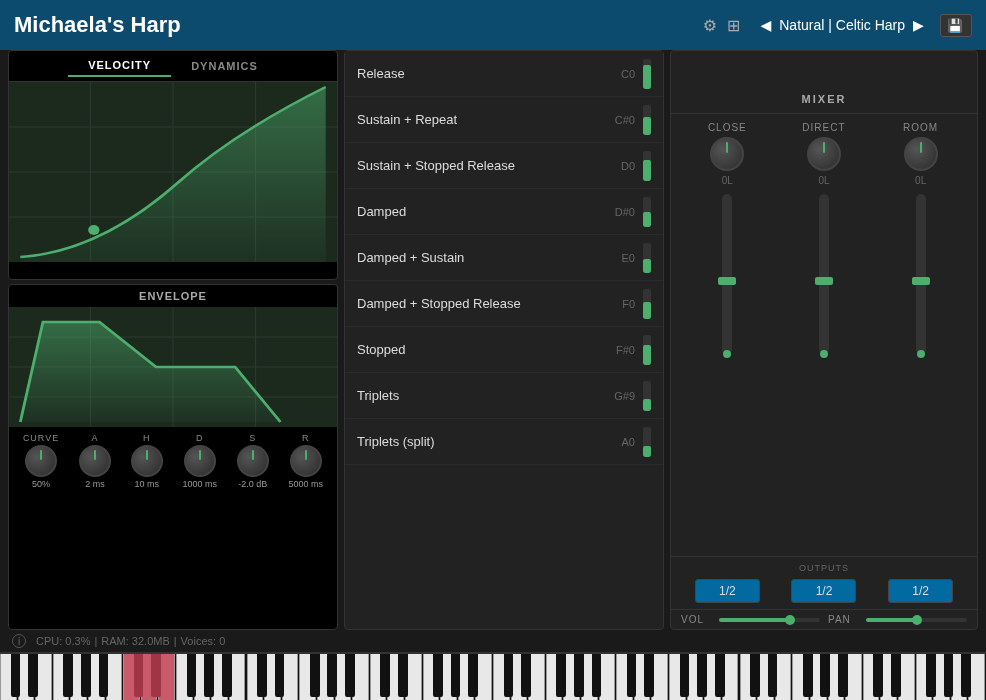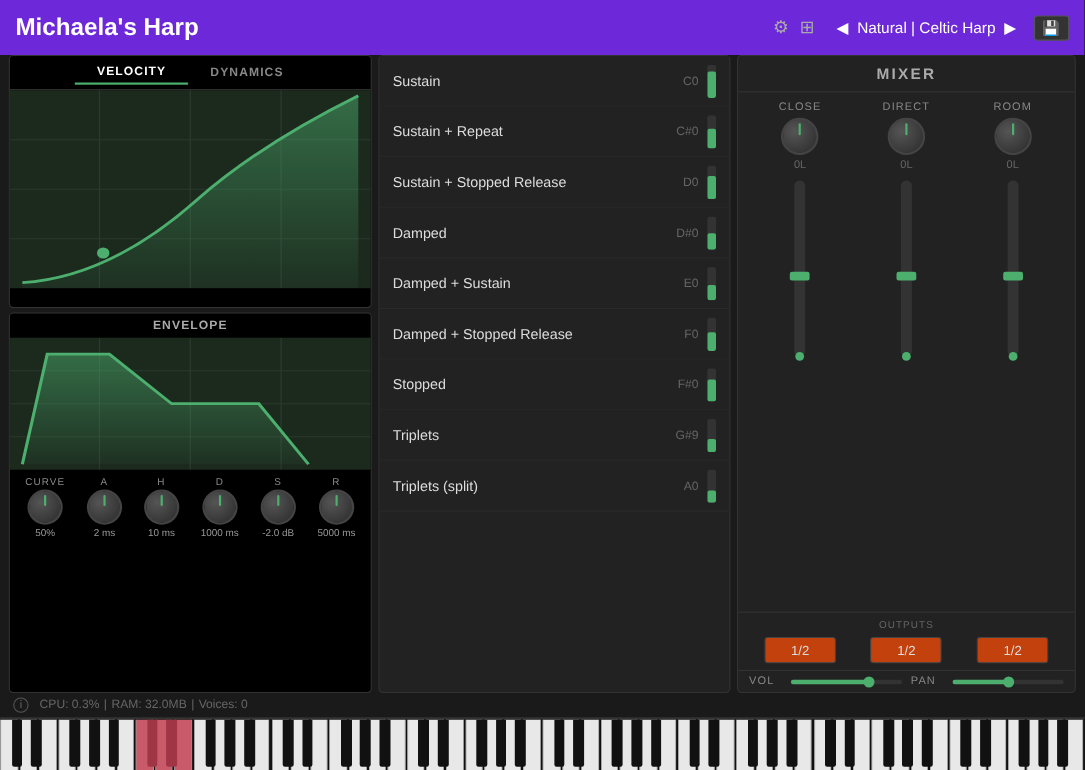--- a/index.html
+++ b/index.html
@@ -10,21 +10,21 @@
       font-family: Arial, sans-serif;
       color: #ccc;
       overflow: hidden;
     }
 
     
     .header {
       display: flex;
       align-items: center;
       padding: 8px 14px;
-      background: #6d28d9;
+      background: #0c4a6e;
       height: 50px;
     }
     .header-title {
       font-size: 22px;
       font-weight: bold;
       color: #fff;
       flex: 1;
     }
     .header-icons {
       display: flex;
@@ -250,26 +250,27 @@
       background: #222;
       border: 1px solid #333;
       border-radius: 4px;
       flex: 1;
       display: flex;
       flex-direction: column;
     }
 
     .mixer-header {
       text-align: center;
-      font-size: 14px;
+      font-size: 11px;
       font-weight: bold;
       letter-spacing: 2px;
       color: #aaa;
       padding: 8px;
       border-bottom: 1px solid #333;
+      margin-top: 34px;
     }
 
     .mixer-channels {
       display: flex;
       justify-content: space-around;
       padding: 8px;
       flex: 1;
     }
 
     .mixer-channel {
@@ -351,21 +352,21 @@
       color: #666;
       letter-spacing: 1px;
       text-align: center;
       margin-bottom: 6px;
     }
     .outputs-row {
       display: flex;
       justify-content: space-around;
     }
     .output-select {
-      background: #c2410c;
+      background: #0369a1;
       border: 1px solid #444;
       color: #ddd;
       padding: 4px 10px;
       border-radius: 3px;
       font-size: 12px;
       text-align: center;
       width: 65px;
       cursor: pointer;
     }
 
@@ -623,21 +624,21 @@
         </div>
       </div>
     </div>
 
   </div>
 
   <div class="middle-panel">
     <div class="middle-wrapper">
       <div class="articulation-list" id="articulation-list">
       <div class="articulation-item">
-      <span class="articulation-name">Sustain</span>
+      <span class="articulation-name">Release</span>
       <div class="articulation-right">
         <span class="articulation-key">C0</span>
         <div class="articulation-bar">
           <div class="articulation-bar-fill" style="height:80%"></div>
         </div>
       </div>
     </div>
           <div class="articulation-item">
       <span class="articulation-name">Sustain + Repeat</span>
       <div class="articulation-right">

